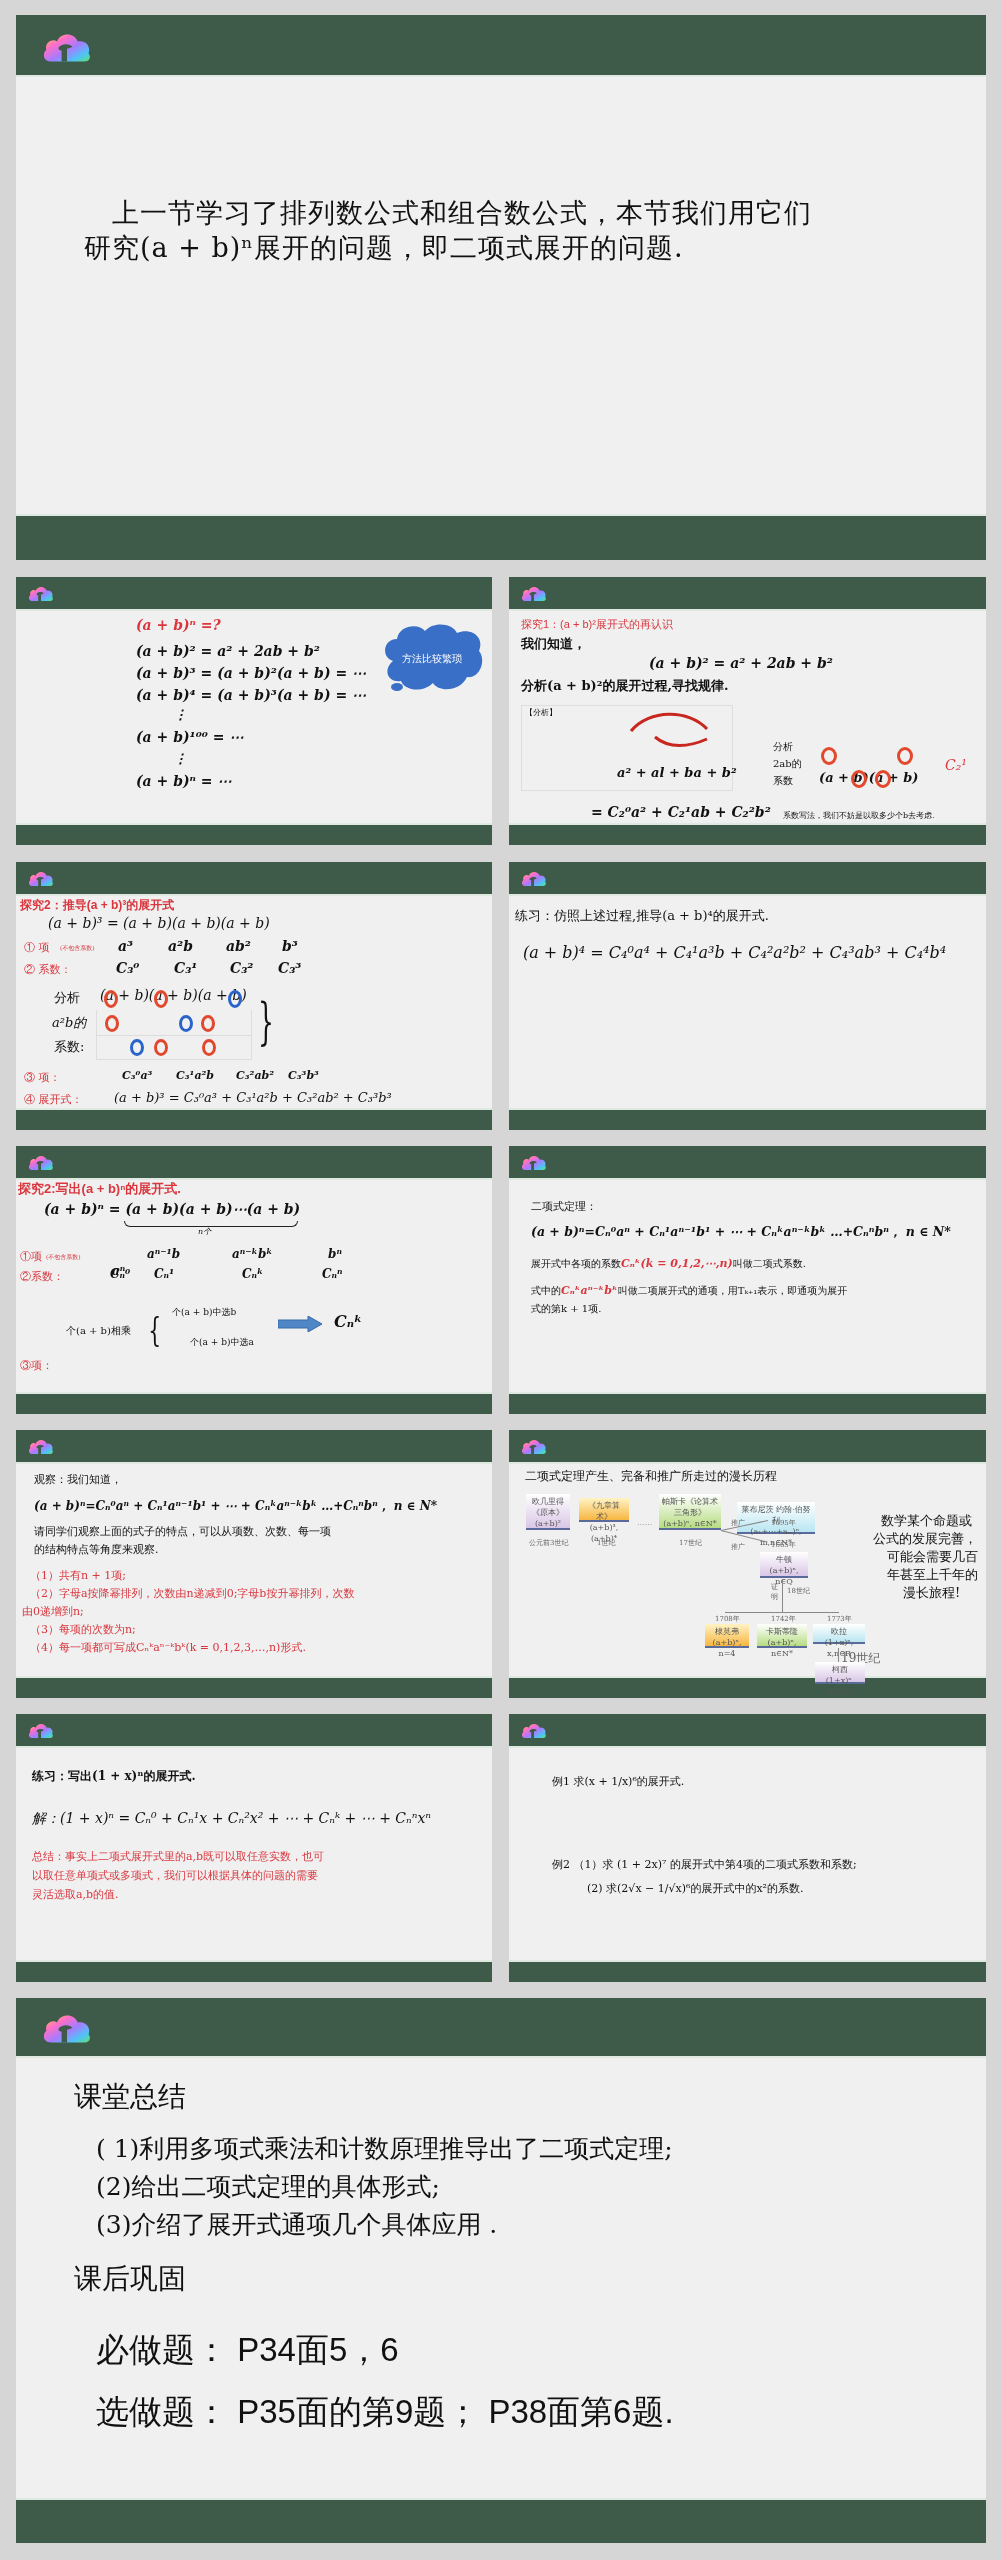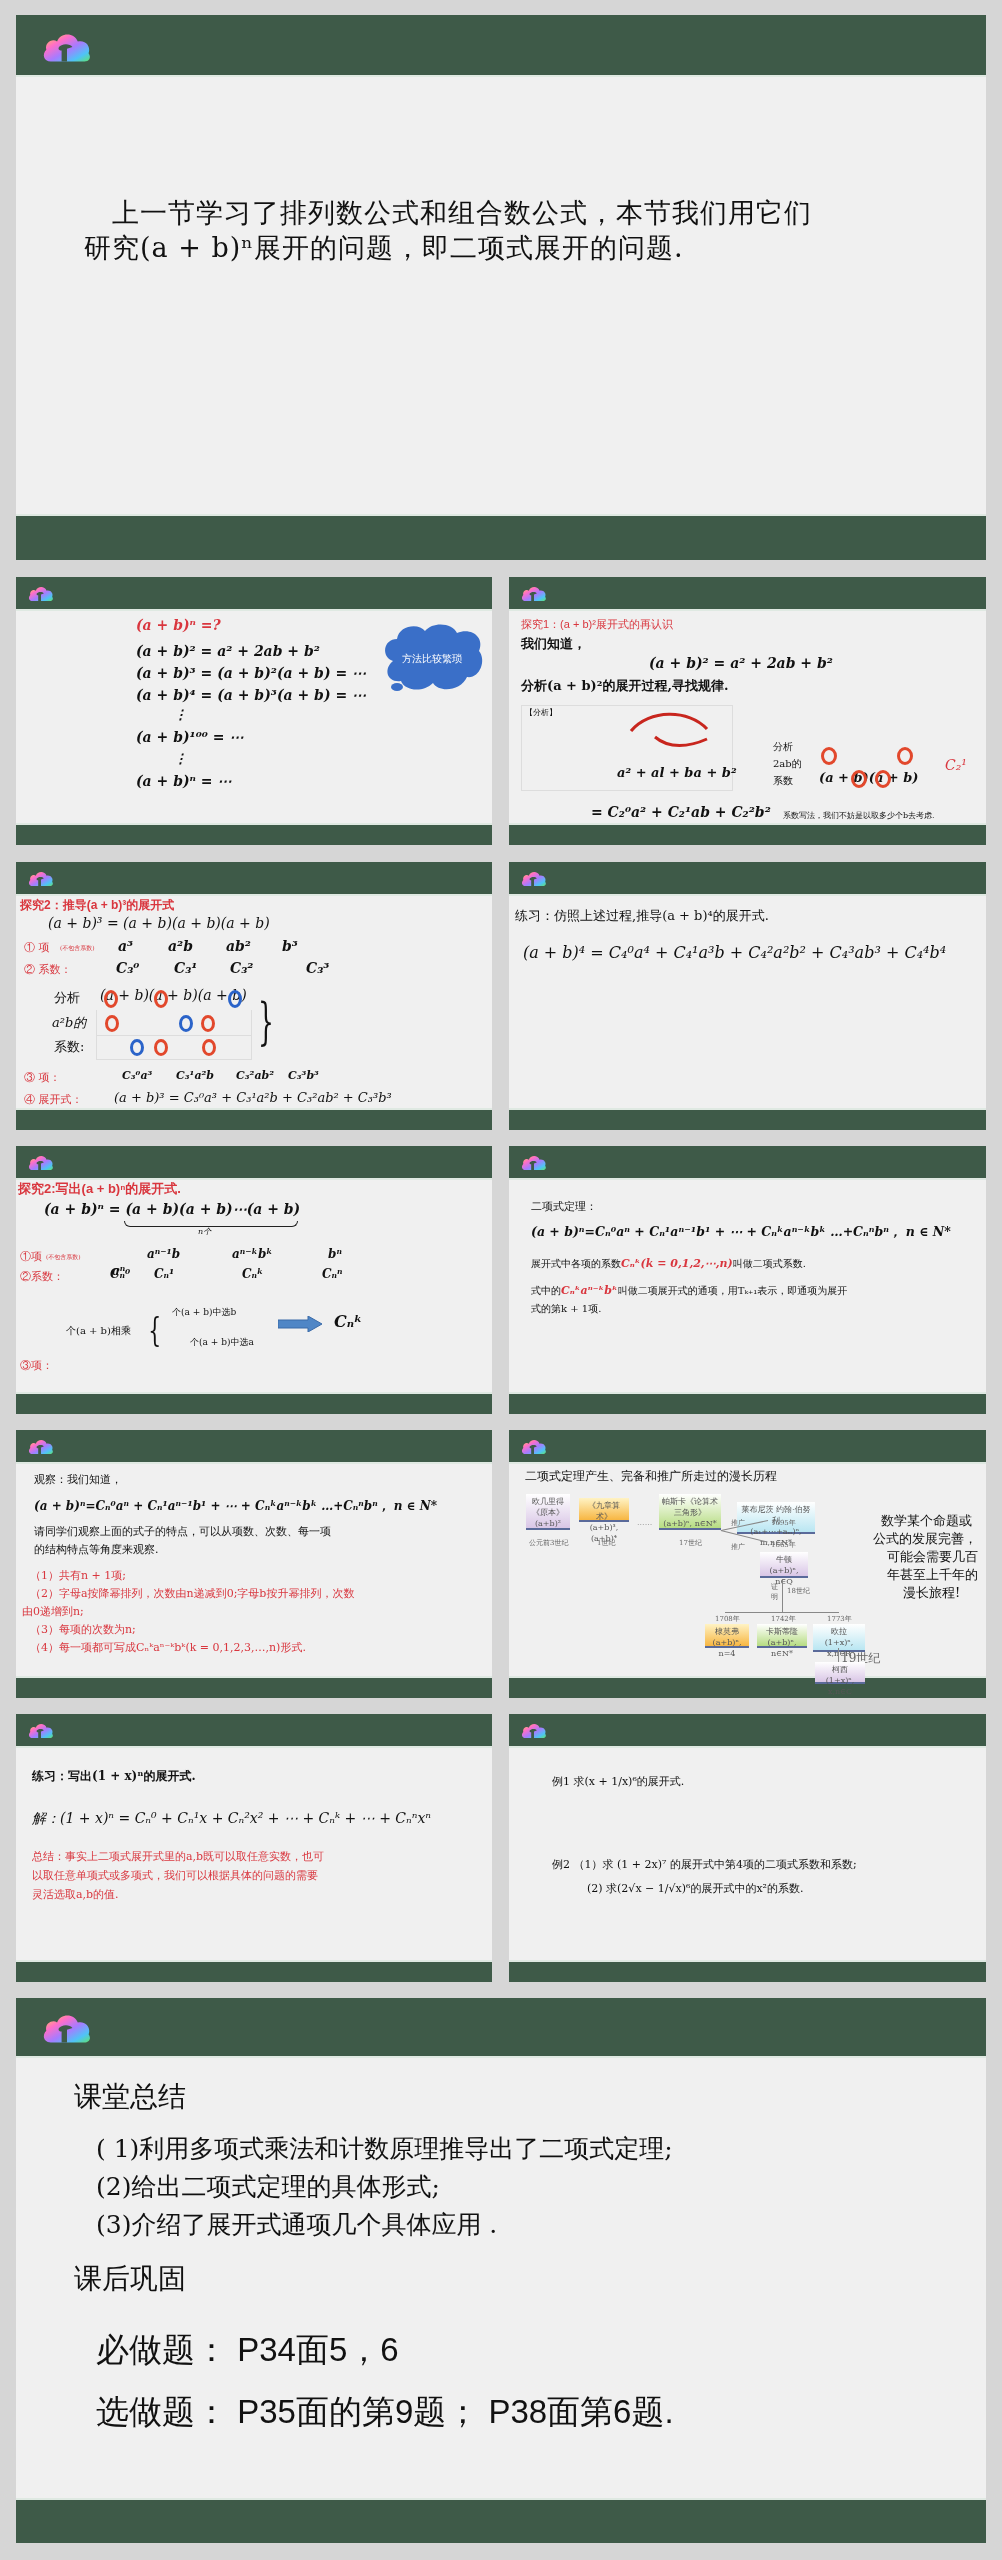--- a/index.html
+++ b/index.html
@@ -113,21 +113,21 @@
   <div class="txt red" style="left:8px;top:78px;font-size:11px;">① 项</div>
   <div class="txt red" style="left:44px;top:82px;font-size:6px;">(不包含系数)</div>
   <div class="txt math" style="left:102px;top:76px;font-size:14px;">a³</div>
   <div class="txt math" style="left:152px;top:76px;font-size:14px;">a²b</div>
   <div class="txt math" style="left:210px;top:76px;font-size:14px;">ab²</div>
   <div class="txt math" style="left:266px;top:76px;font-size:14px;">b³</div>
   <div class="txt red" style="left:8px;top:100px;font-size:11px;">② 系数：</div>
   <div class="txt math" style="left:100px;top:98px;font-size:14px;">C₃⁰</div>
   <div class="txt math" style="left:158px;top:98px;font-size:14px;">C₃¹</div>
   <div class="txt math" style="left:214px;top:98px;font-size:14px;">C₃²</div>
-  <div class="txt math" style="left:262px;top:98px;font-size:14px;margin-left:28px;">C₃³</div>
+  <div class="txt math" style="left:262px;top:98px;font-size:14px;">C₃³</div>
   <div class="txt" style="left:38px;top:127px;font-size:13px;">分析</div>
   <div class="txt mathn" style="left:36px;top:152px;font-size:13px;">a²b的</div>
   <div class="txt" style="left:38px;top:176px;font-size:13px;">系数:</div>
   <div class="txt mathn" style="left:84px;top:125px;font-size:14px;">(a + b)(a + b)(a + b)</div>
   <div style="position:absolute;left:80px;top:148px;width:156px;height:50px;border:1px solid #ddd;border-top:none;"></div>
   <div style="position:absolute;left:80px;top:173px;width:156px;height:1px;background:#ddd;"></div>
   <div class="ring" style="left:88px;top:128px;width:14px;height:18px;"></div>
   <div class="ring" style="left:138px;top:128px;width:14px;height:18px;"></div>
   <div class="ring b" style="left:212px;top:128px;width:14px;height:18px;"></div>
   <div class="ring" style="left:89px;top:153px;width:14px;height:17px;"></div>
@@ -267,21 +267,21 @@
   <div class="line" style="left:273px;top:170px;width:1px;height:12px;"></div>
   <div class="txt" style="left:206px;top:184px;font-size:7px;color:#666;">1708年</div>
   <div class="txt" style="left:262px;top:184px;font-size:7px;color:#666;">1742年</div>
   <div class="txt" style="left:318px;top:184px;font-size:7px;color:#666;">1773年</div>
   <div class="box" style="left:196px;top:194px;width:44px;height:24px;background:linear-gradient(#fff3c4,#f7b642);">
     <span>棣莫弗</span><br><span>(a+b)ⁿ, n=4</span>
   </div>
   <div class="box" style="left:248px;top:194px;width:50px;height:24px;background:linear-gradient(#fff,#b6dc82);">
     <span>卡斯蒂隆</span><br><span>(a+b)ⁿ, n∈N*</span>
   </div>
-  <div class="box" style="left:304px;top:194px;width:52px;height:28px;background:linear-gradient(#fff,#b9e6f2);">
+  <div class="box" style="left:304px;top:194px;width:52px;height:20px;background:linear-gradient(#fff,#b9e6f2);">
     <span>欧拉</span><br><span>(1+x)ⁿ, x,n∈R</span>
   </div>
   <div class="line" style="left:329px;top:218px;width:1px;height:14px;"></div>
   <div class="txt" style="left:332px;top:220px;font-size:12px;color:#666;">19世纪</div>
   <div class="box" style="left:306px;top:232px;width:50px;height:22px;background:linear-gradient(#fff,#d9c6e6);z-index:2;">
     <span>柯西</span><br><span>(1+x)ⁿ, x,n∈C</span>
   </div>
   <div class="txt" style="left:372px;top:82px;font-size:13px;text-align:right;">数学某个命题或</div>
   <div class="txt" style="left:364px;top:100px;font-size:13px;">公式的发展完善，</div>
   <div class="txt" style="left:378px;top:118px;font-size:13px;">可能会需要几百</div>

